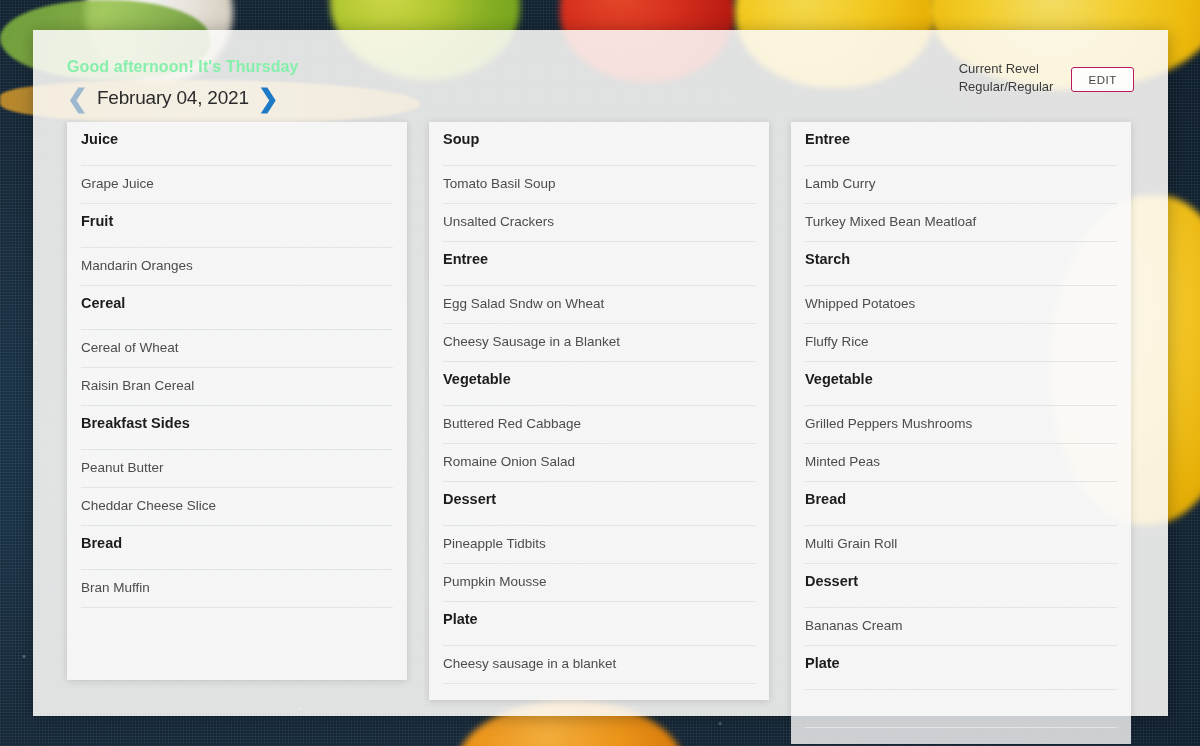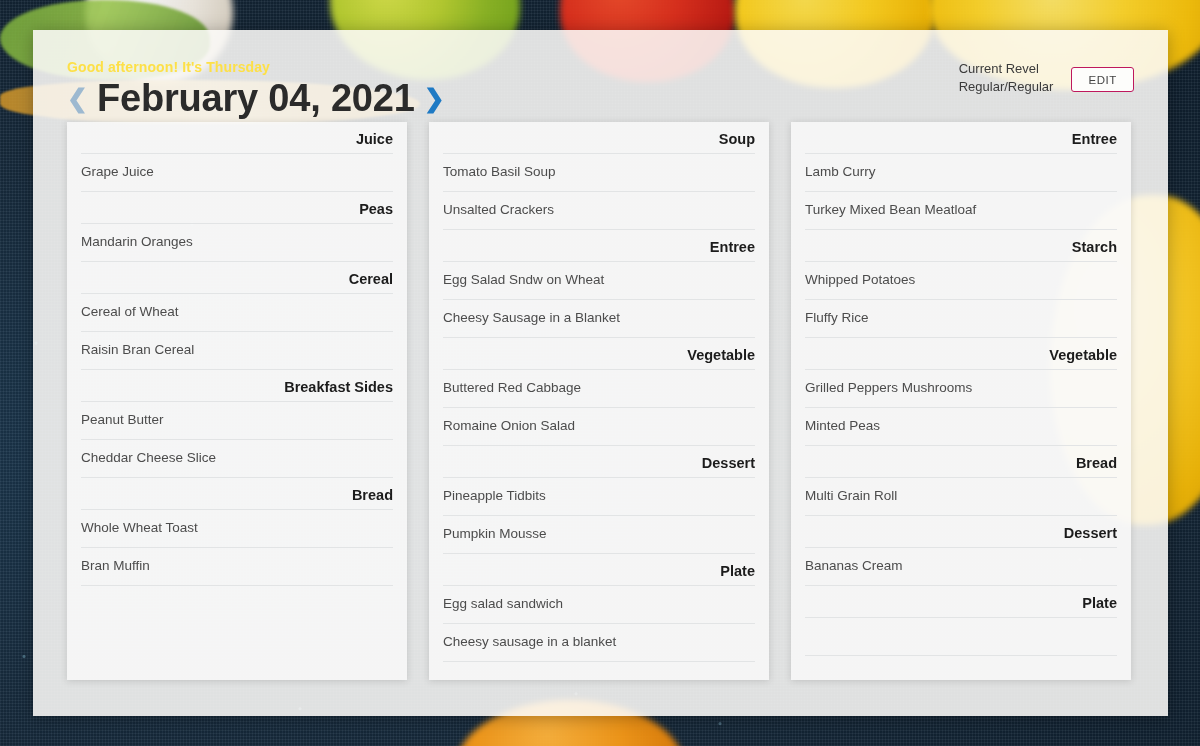--- a/index.html
+++ b/index.html
@@ -112,44 +112,44 @@
     box-shadow: 0 2px 16px rgba(0,0,0,.28);
   }
 
   
   .header {
     position: relative;
     height: 92px;
     padding: 28px 34px 0 34px;
   }
   .greeting {
-    font-size: 14px;
+    font-size: 16px;
     font-weight: bold;
-    color: #fde047;
+    color: #86efac;
     letter-spacing: .1px;
     line-height: 18px;
   }
   .date-row {
     display: flex;
     align-items: center;
     margin-top: 6px;
     gap: 9px;
   }
   .chev {
     font-size: 25px;
     line-height: 25px;
     font-weight: bold;
     user-select: none;
     cursor: pointer;
   }
   .chev-prev { color: #9db9d0; }
   .chev-next { color: #1e7ac4; }
   .date-text {
-    font-size: 38px;
-    font-weight: bold;
+    font-size: 19px;
+    font-weight: normal;
     color: #2b2b2b;
     letter-spacing: -.2px;
     line-height: 32px;
   }
 
   .menu-meta {
     position: absolute;
     right: 34px;
     top: 28px;
     display: flex;
@@ -289,23 +289,22 @@
   
   .menu-list {
     padding: 0 14px 16px 14px;
     flex: 1;
   }
   .mi-cat {
     font-size: 14.5px;
     font-weight: bold;
     color: #1c1c1c;
     padding-top: 9px;
-    padding-bottom: 6px;
+    padding-bottom: 18px;
     border-bottom: 1px solid #e2e4e5;
-    text-align: right;
   }
   .mi-item {
     font-size: 13.5px;
     color: #4c4c4c;
     padding: 10px 0 11px 0;
     border-bottom: 1px solid #e2e4e5;
     min-height: 33px;
     line-height: 16px;
   }
   .mi-item.empty { color: transparent; }
@@ -361,30 +360,29 @@
           <div class="cocoa" style="right:4px;top:18px;width:9px;height:8px;"></div>
           <div class="cocoa" style="right:14px;top:34px;width:10px;height:9px;"></div>
           <div class="cocoa" style="right:2px;top:48px;width:11px;height:9px;"></div>
           <div class="cocoa" style="right:24px;top:56px;width:9px;height:8px;"></div>
         </div>
         <div class="banner-title">Breakfast</div>
       </div>
       <div class="menu-list">
           <div class="mi-cat">Juice</div>
           <div class="mi-item">Grape Juice</div>
-          <div class="mi-cat">Peas</div>
+          <div class="mi-cat">Fruit</div>
           <div class="mi-item">Mandarin Oranges</div>
           <div class="mi-cat">Cereal</div>
           <div class="mi-item">Cereal of Wheat</div>
           <div class="mi-item">Raisin Bran Cereal</div>
           <div class="mi-cat">Breakfast Sides</div>
           <div class="mi-item">Peanut Butter</div>
           <div class="mi-item">Cheddar Cheese Slice</div>
           <div class="mi-cat">Bread</div>
-          <div class="mi-item">Whole Wheat Toast</div>
           <div class="mi-item">Bran Muffin</div>
         </div>
     </div>
 
     <div class="card card-min">
       <div class="card-banner bn-lunch">
         <div class="banner-art">
           <div class="jar" style="left:196px;"></div>
           <div class="jar" style="left:254px;top:2px;"></div>
           <div class="jar" style="left:300px;top:-2px;width:44px;"></div>
@@ -404,21 +402,20 @@
           <div class="mi-cat">Entree</div>
           <div class="mi-item">Egg Salad Sndw on Wheat</div>
           <div class="mi-item">Cheesy Sausage in a Blanket</div>
           <div class="mi-cat">Vegetable</div>
           <div class="mi-item">Buttered Red Cabbage</div>
           <div class="mi-item">Romaine Onion Salad</div>
           <div class="mi-cat">Dessert</div>
           <div class="mi-item">Pineapple Tidbits</div>
           <div class="mi-item">Pumpkin Mousse</div>
           <div class="mi-cat">Plate</div>
-          <div class="mi-item">Egg salad sandwich</div>
           <div class="mi-item">Cheesy sausage in a blanket</div>
         </div>
     </div>
 
     <div class="card card-min">
       <div class="card-banner bn-dinner">
         <div class="banner-art">
           <div class="napkin"></div>
           <div class="napkin2"></div>
           <div class="board"></div>

